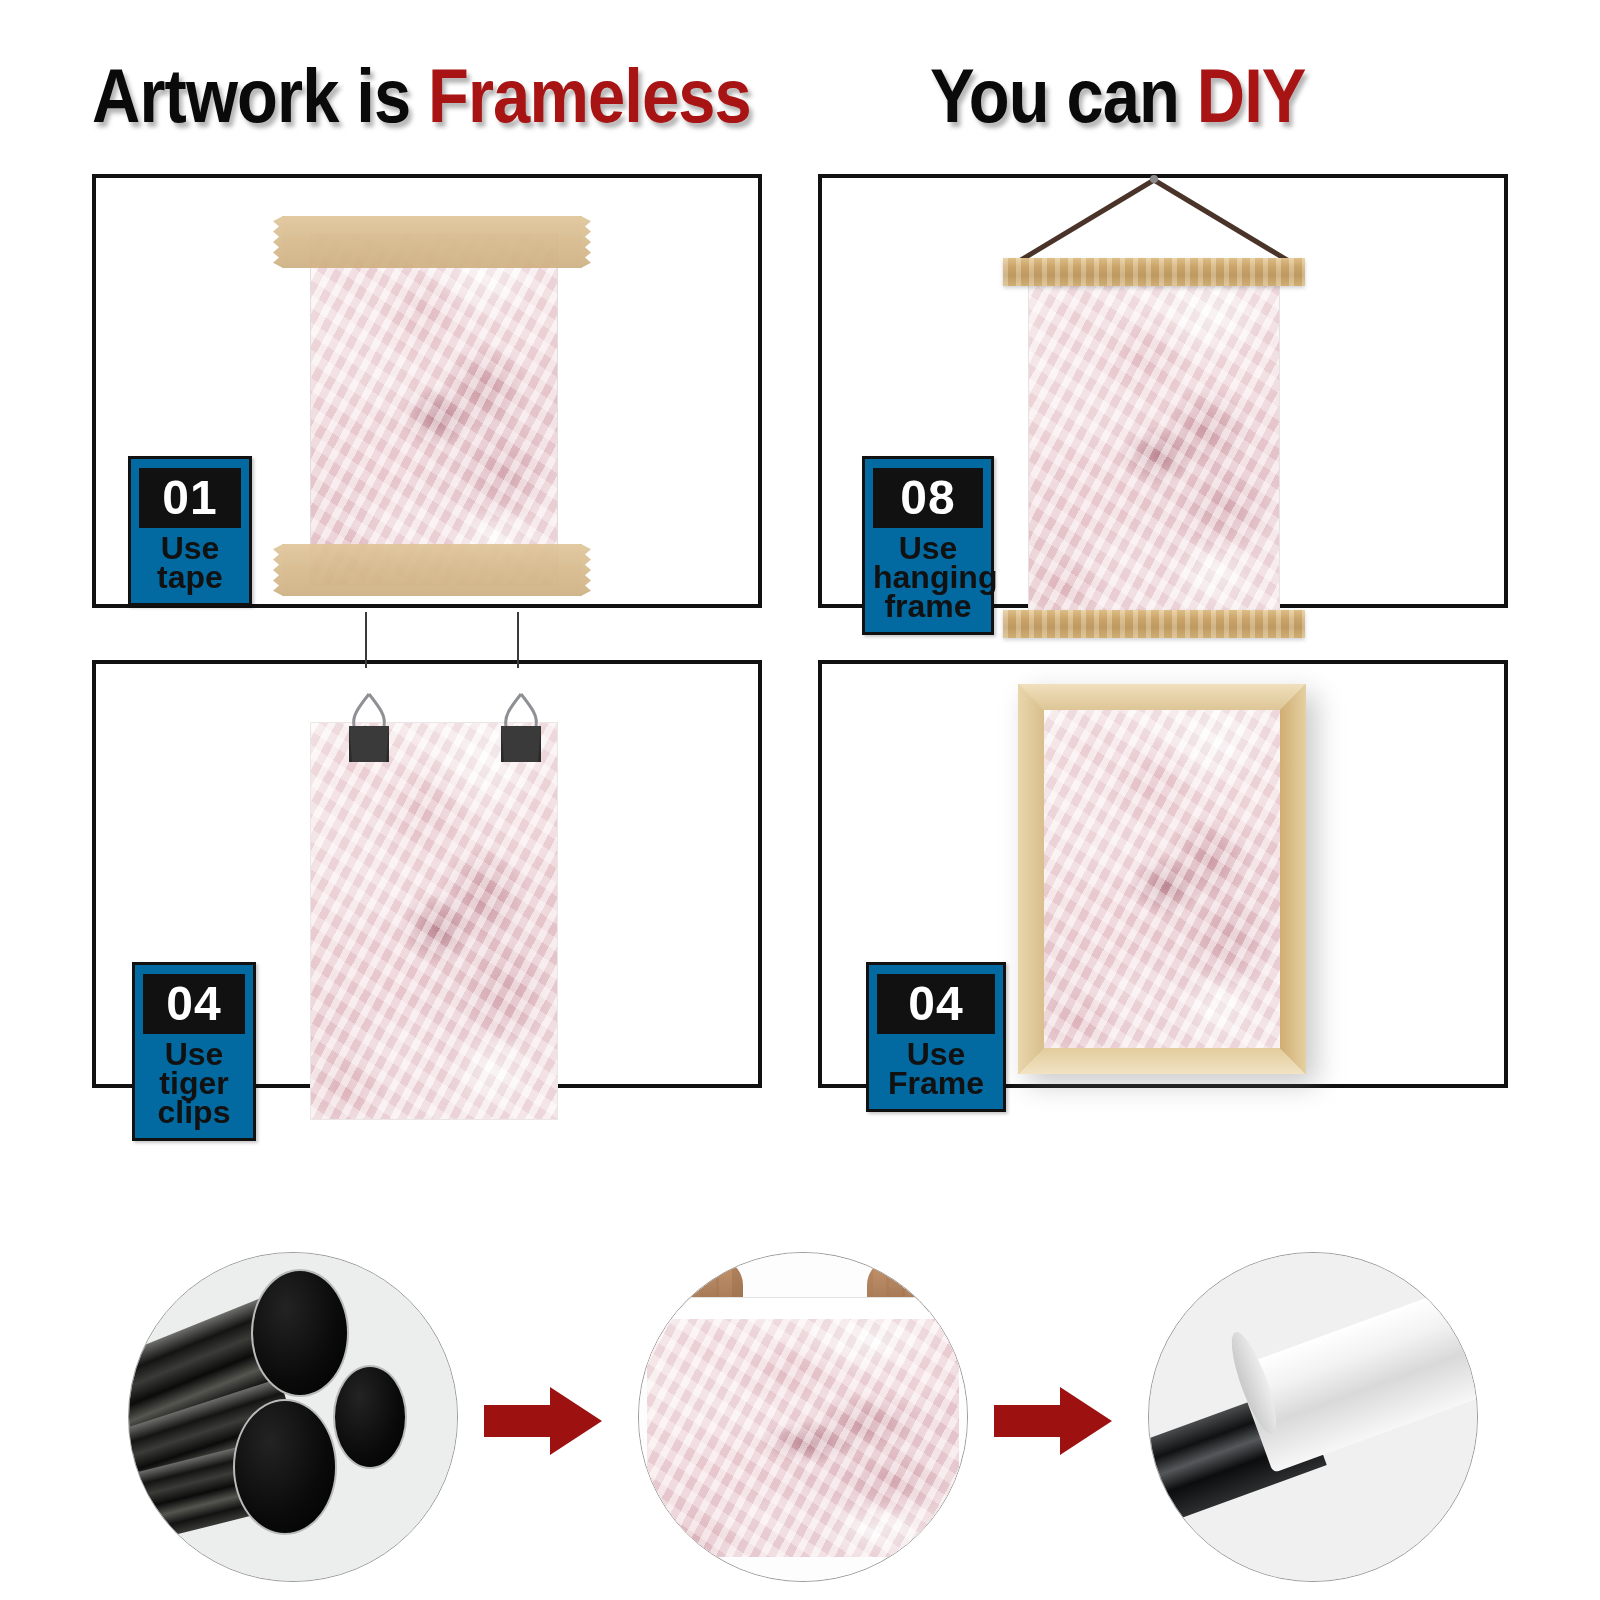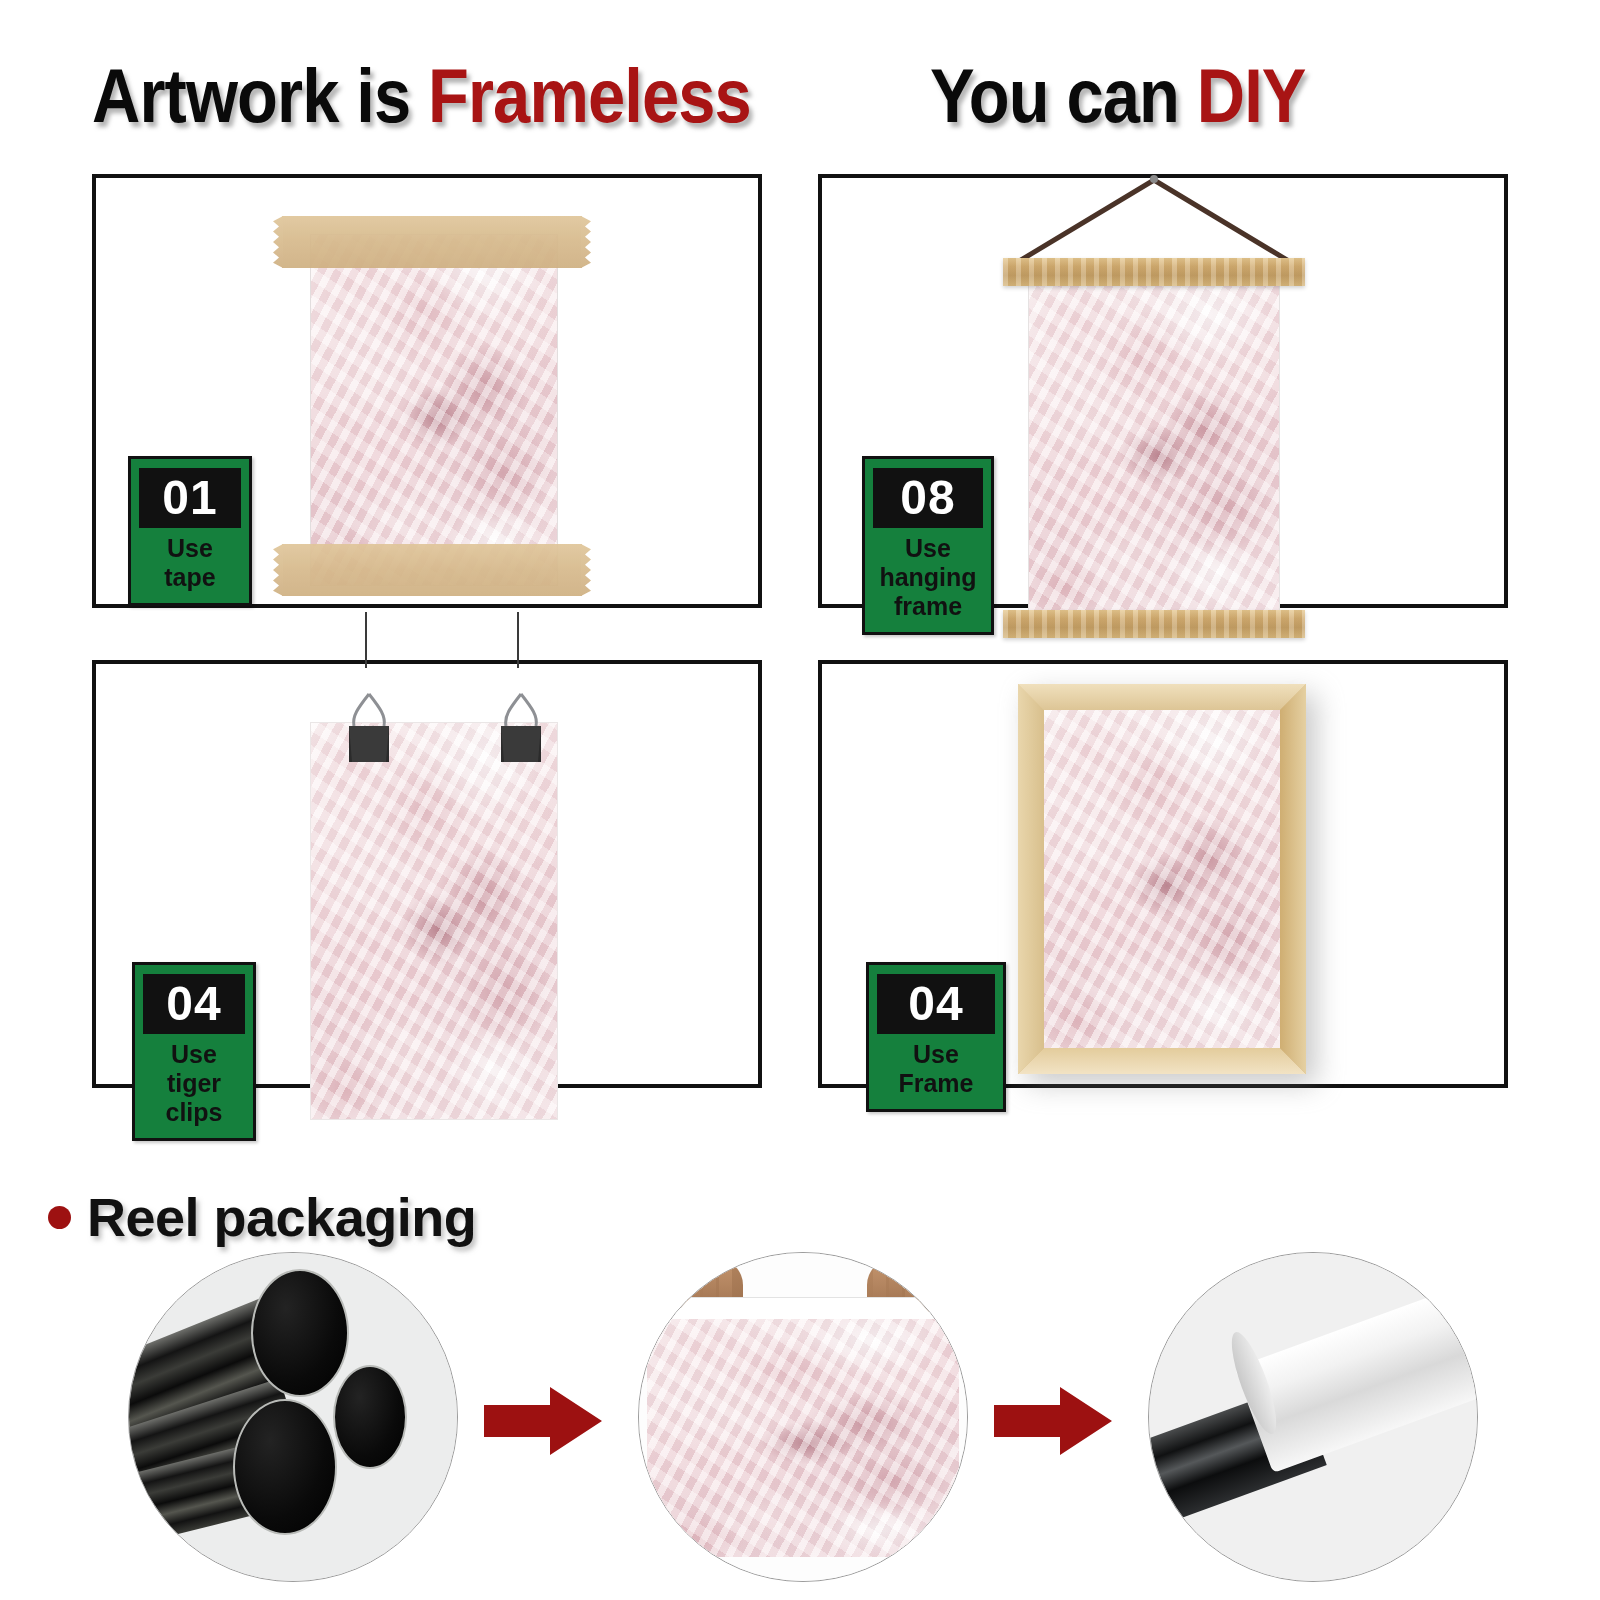--- a/index.html
+++ b/index.html
@@ -176,42 +176,42 @@
   #frame-04 .bevel-r {
     position: absolute; right: 0; top: 0; height: 100%; width: 26px;
     background: linear-gradient(90deg,#cfae72,#e5d0a2);
     clip-path: polygon(0 26px,100% 0,100% 100%,0 calc(100% - 26px));
   }
   #art-04 { position: absolute; left: 26px; top: 26px; right: 26px; bottom: 26px; }
 
   
   .badge {
     position: absolute;
-    background: #15803d;
+    background: #0369a1;
     border: 3px solid #111;
     z-index: 20;
     padding: 9px 8px 11px 8px;
     text-align: center;
     box-shadow: 2px 2px 3px rgba(0,0,0,0.22);
   }
   .badge .num {
     display: block;
     background: #111;
     color: #fff;
     font-family: "Liberation Sans Narrow", "Liberation Sans", sans-serif;
     font-weight: bold;
     font-size: 48px;
     line-height: 60px;
     letter-spacing: 1px;
   }
   .badge .lbl {
     display: block;
     color: #111;
     font-weight: bold;
-    font-size: 25px;
+    font-size: 32px;
     line-height: 29px;
     margin-top: 6px;
     white-space: pre-line;
   }
   #badge-01 { left: 128px; top: 456px; width: 124px; }
   #badge-02 { left: 862px; top: 456px; width: 132px; }
   #badge-03 { left: 132px; top: 962px; width: 124px; }
   #badge-04 { left: 866px; top: 962px; width: 140px; }
 
   
@@ -342,24 +342,20 @@
     <span class="lbl">Use
 tiger
 clips</span>
   </div>
   <div class="badge" id="badge-04">
     <span class="num">04</span>
     <span class="lbl">Use
 Frame</span>
   </div>
 
-  <div id="reel-heading">
-    <span id="reel-bullet"></span>
-    <span class="txt">Reel packaging</span>
-  </div>
 
   <div class="circle" id="circle-1">
     <div class="tubes">
       <div class="tube-body" style="left:-110px; top:88px;  width:290px; height:96px;  transform:rotate(-22deg);"></div>
       <div class="tube-body" style="left:-120px; top:168px; width:290px; height:82px;  transform:rotate(-18deg);"></div>
       <div class="tube-body" style="left:-60px;  top:206px; width:250px; height:70px;  transform:rotate(-14deg);"></div>
       <div class="tube-end" style="left:122px;  top:16px;  width:98px;  height:128px;"></div>
       <div class="tube-end" style="left:104px;  top:146px; width:104px; height:136px;"></div>
       <div class="tube-end" style="left:204px;  top:112px; width:74px;  height:104px;"></div>
     </div>

